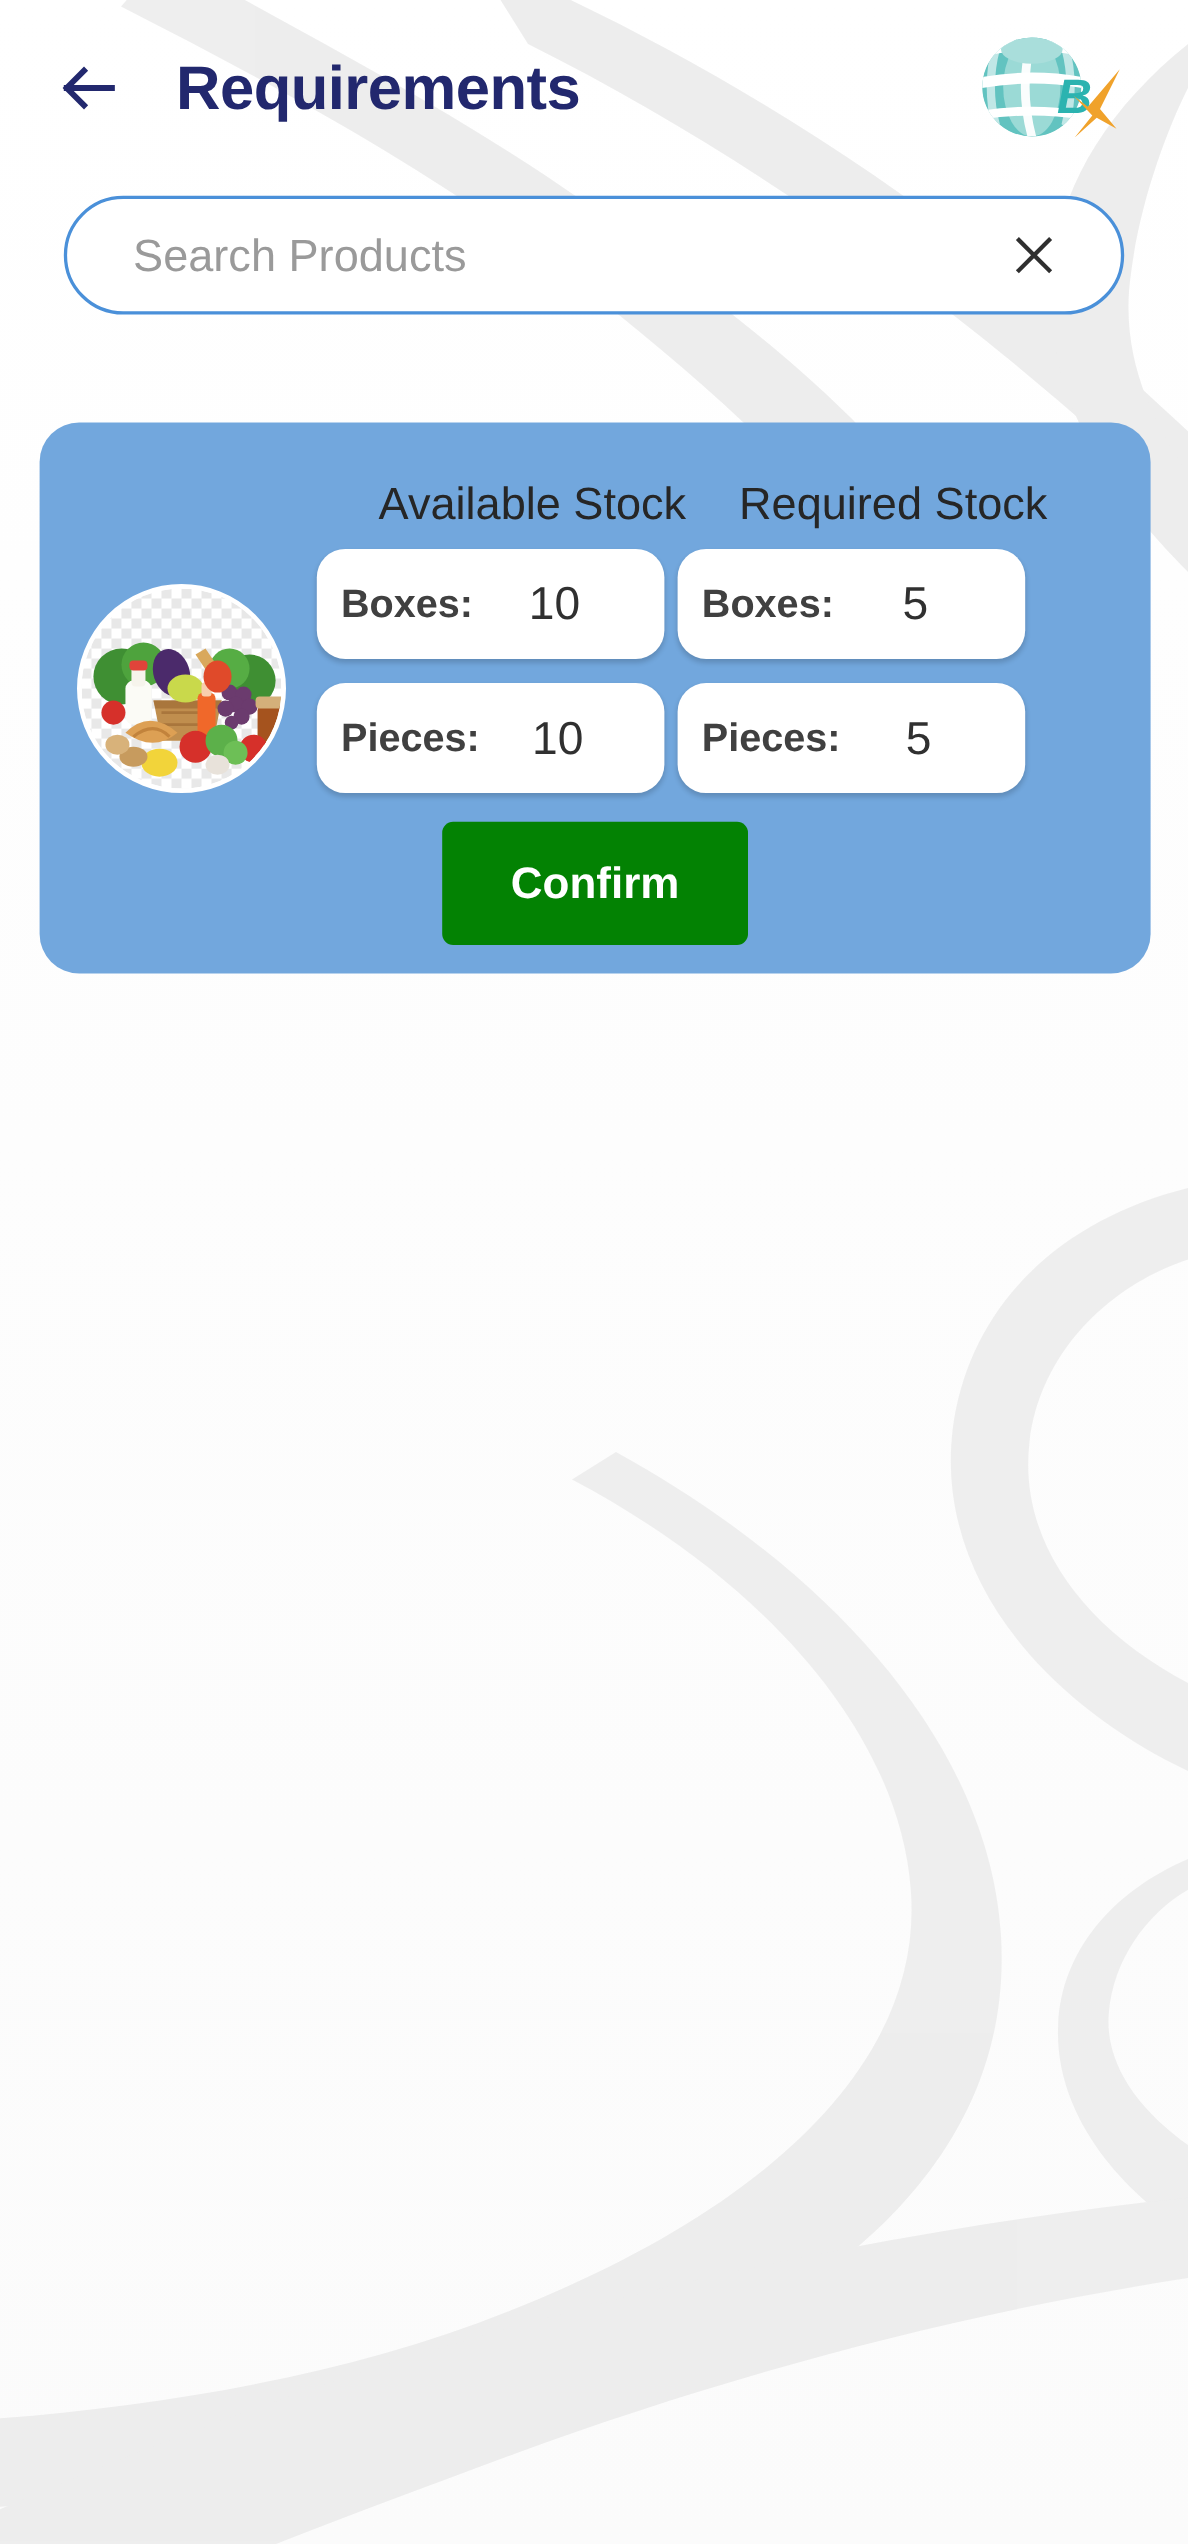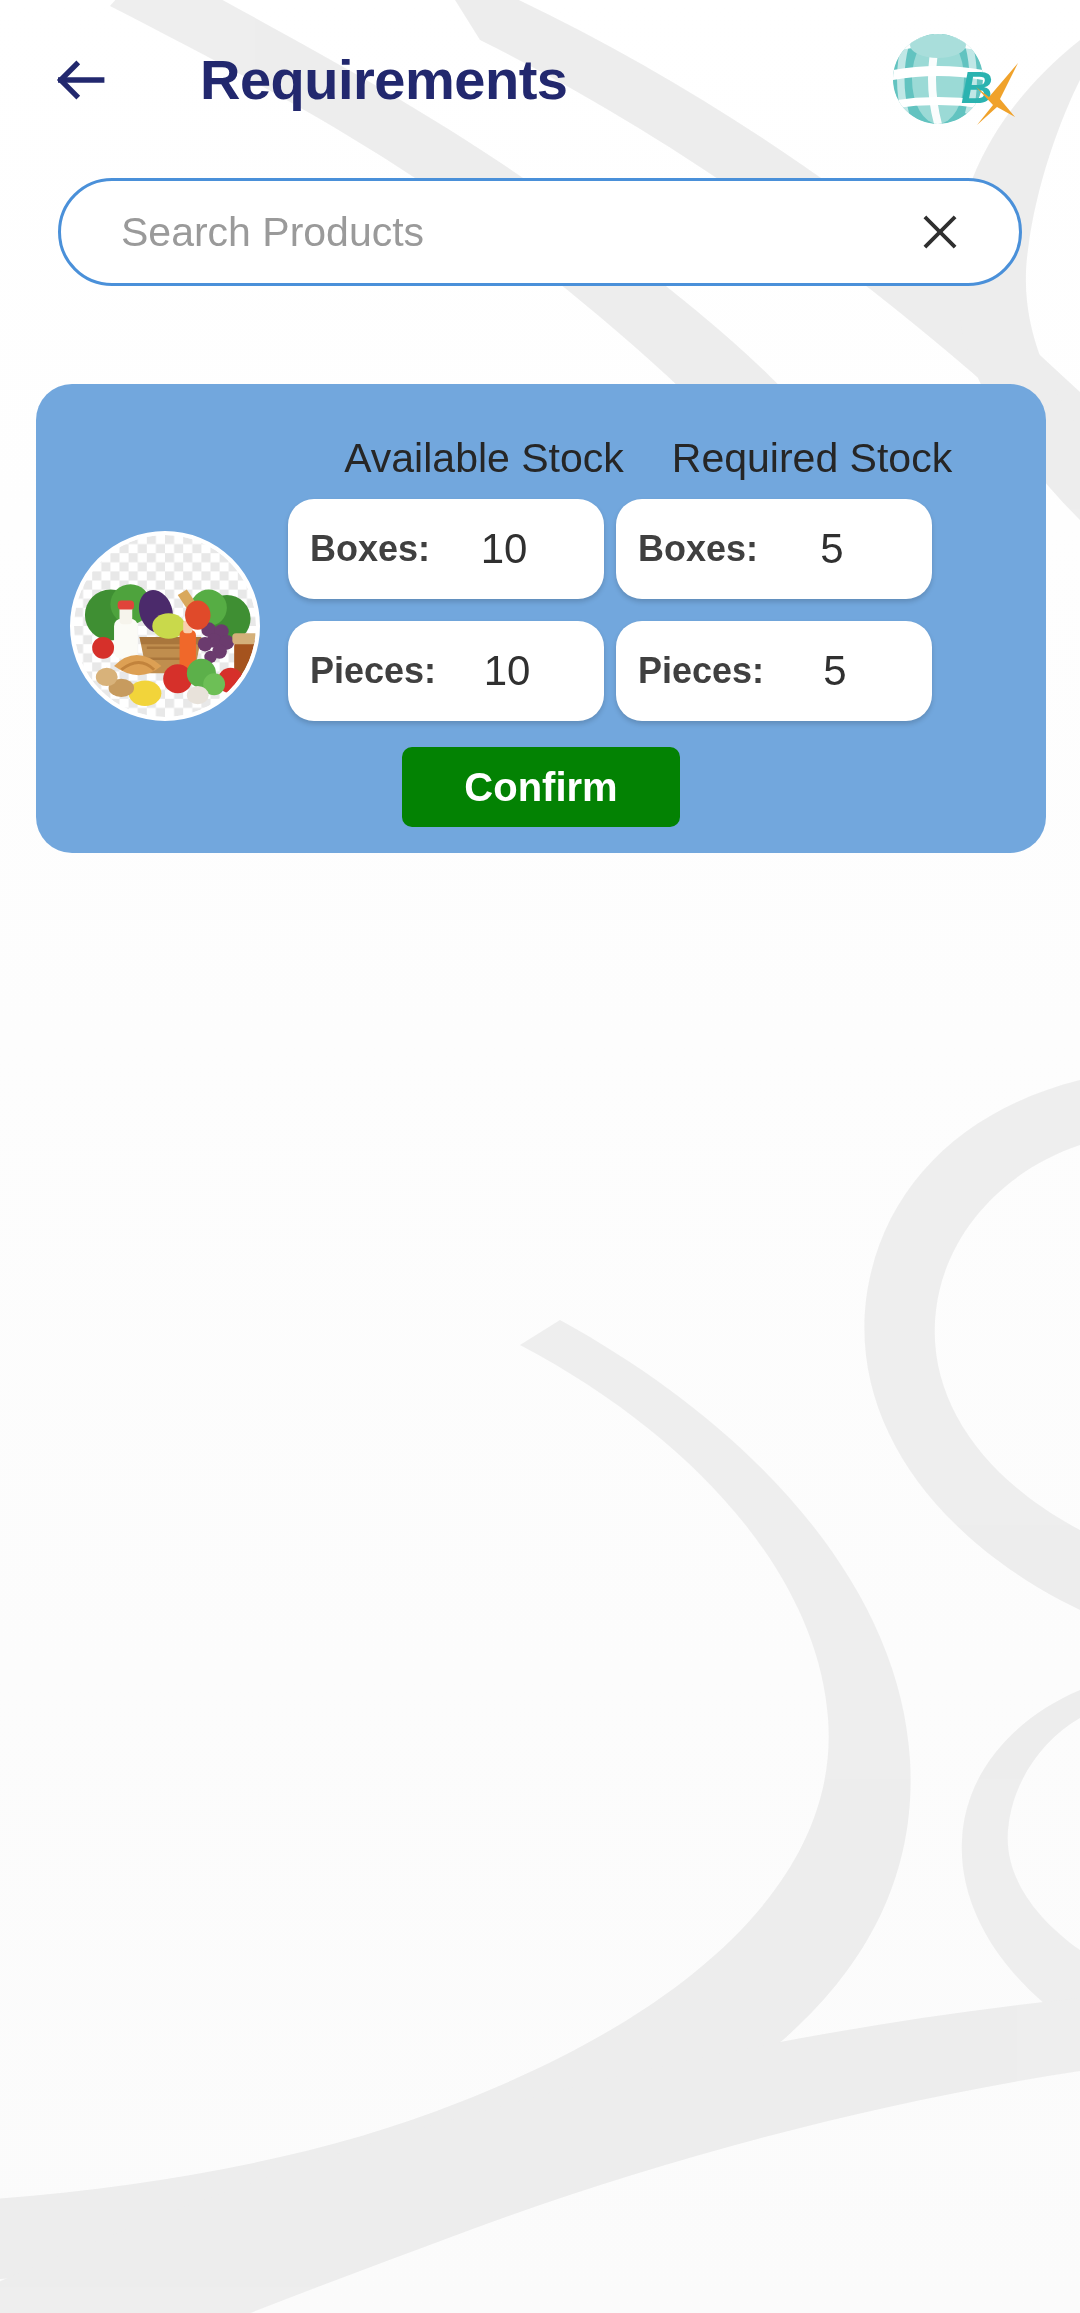--- a/index.html
+++ b/index.html
@@ -34,21 +34,20 @@
     height: 2313px;
   }
 
   
   .appbar {
     position: relative;
     height: 160px;
     display: flex;
     align-items: center;
     padding: 0 36px 0 48px;
-    gap: 40px;
   }
 
   .back-button {
     width: 64px;
     height: 64px;
     display: flex;
     align-items: center;
     justify-content: center;
     cursor: pointer;
     flex: 0 0 auto;
@@ -219,21 +218,21 @@
   }
 
   .confirm-button {
     background: #038203;
     color: #ffffff;
     border: none;
     border-radius: 10px;
     font-family: "Liberation Sans", sans-serif;
     font-size: 40px;
     font-weight: 700;
-    padding: 20px 62px;
+    padding: 36px 62px;
     cursor: pointer;
     line-height: 1;
   }
 </style>
 </head>
 <body>
 
 <svg id="bg-watermark" viewBox="0 0 1080 2313" preserveAspectRatio="none" xmlns="http://www.w3.org/2000/svg">
   <defs>
     <linearGradient id="pagegrad" x1="0" y1="0" x2="0" y2="1">

